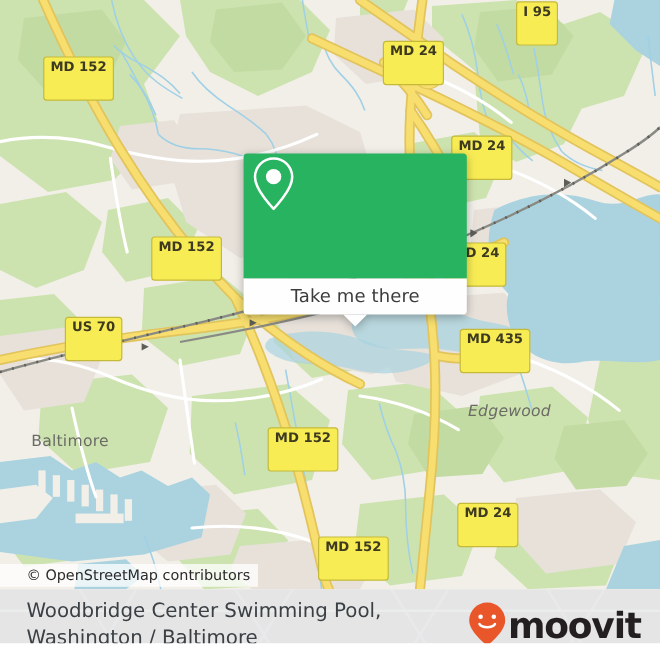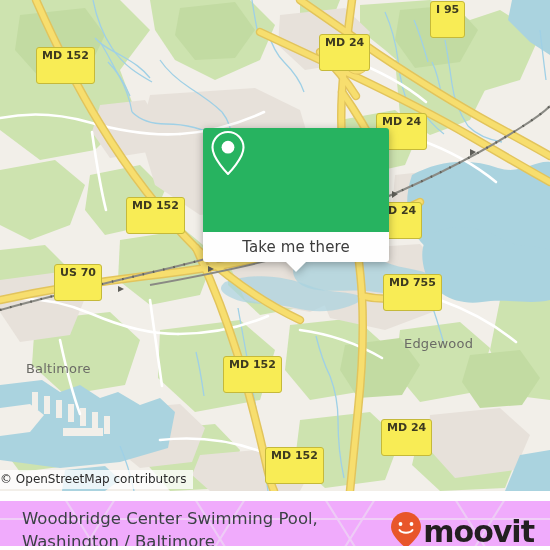--- a/index.html
+++ b/index.html
@@ -38,21 +38,21 @@
     line-height:14px;
     padding:1px 5px 20px 5px;
     white-space:nowrap;
     box-sizing:border-box;
   }
 
   
   .attribution{
     position:absolute;left:0;top:470px;
     background:rgba(255,255,255,.76);
-    padding:2px 7px 3px 0;
+    padding:2px 7px 3px 22px;
     font-family:"DejaVu Sans", sans-serif;
     font-size:12px;color:#2a2a2a;white-space:nowrap;
   }
 
   
   .card{
     position:absolute;left:191px;top:128px;width:186px;
     filter:drop-shadow(0 2px 4px rgba(0,0,0,.30));
     margin-left:12px;
   }
@@ -75,21 +75,21 @@
     position:absolute;left:50%;top:134px;
     width:0;height:0;margin-left:-10px;
     border-left:10px solid transparent;
     border-right:10px solid transparent;
     border-top:10px solid #fefefe;
   }
 
   
   .footer{
     position:absolute;left:0;top:491px;width:550px;height:45px;
-    background:#f0abfc;overflow:hidden;margin-top:10px;
+    background:#e5e5e5;overflow:hidden;
   }
   .footer-wm{position:absolute;left:0;top:0;opacity:.5;}
   .footer-title{
     position:absolute;left:22px;top:6px;width:370px;
     font-family:"DejaVu Sans", sans-serif;
     font-size:16.5px;line-height:23px;color:#3b4045;
   }
   .moovit{
     position:absolute;right:16px;top:10px;
     display:flex;align-items:center;gap:0;
@@ -300,27 +300,27 @@
       </g>
     </svg>
 
     <div class="shield" style="left:36px;top:47px;">MD 152</div>
     <div class="shield" style="left:319px;top:34px;">MD 24</div>
     <div class="shield" style="left:430px;top:1px;">I 95</div>
     <div class="shield" style="left:376px;top:113px;">MD 24</div>
     <div class="shield" style="left:126px;top:197px;">MD 152</div>
     <div class="shield" style="left:371px;top:202px;">MD 24</div>
     <div class="shield" style="left:54px;top:264px;">US 70</div>
-    <div class="shield" style="left:383px;top:274px;">MD 755</div>
+    <div class="shield" style="left:383px;top:274px;">MD 435</div>
     <div class="shield" style="left:223px;top:356px;">MD 152</div>
     <div class="shield" style="left:381px;top:419px;">MD 24</div>
     <div class="shield" style="left:265px;top:447px;">MD 152</div>
 
     <div class="place-label" style="left:26px;top:361px;">Baltimore</div>
-    <div class="place-label" style="left:404px;top:336px;">Edgewood</div>
+    <div class="place-label" style="left:390px;top:336px;font-style:italic;">Edgewood</div>
 
     <div class="attribution">© OpenStreetMap contributors</div>
 
     <div class="card">
       <div class="card-top">
         <span>
           <svg class="pin-svg" width="50" height="50" viewBox="0 0 50 50" aria-hidden="true">
             <path d="M25 4 C16.4 4 9.5 10.9 9.5 19.5 C9.5 30.5 25 46 25 46 C25 46 40.5 30.5 40.5 19.5 C40.5 10.9 33.6 4 25 4 Z" fill="none" stroke="#ffffff" stroke-width="2.1" stroke-linejoin="round"></path>
             <circle cx="25" cy="19.2" r="6.4" fill="#ffffff"></circle>
           </svg>

